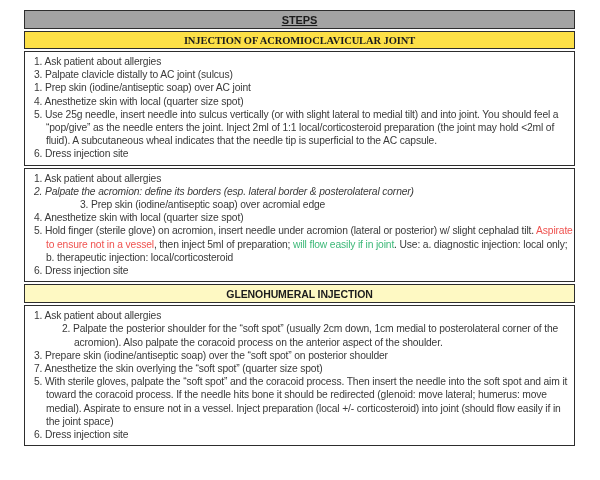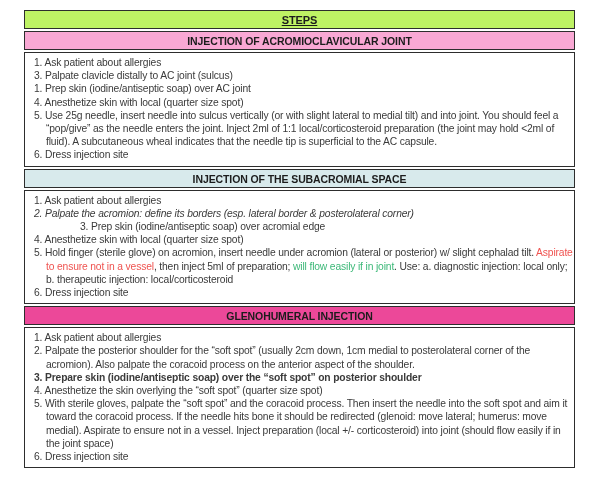--- a/index.html
+++ b/index.html
@@ -55,43 +55,42 @@
     line-height: 13.2px;
     letter-spacing: -0.15px;
     color: #3a3a3a;
   }
 </style>
 </head>
 <body>
 
 <div class="page">
   <div class="steps-table" id="steps-table" style="--border: #2d2d2d;">
-    <div class="row row-title" style="background: #bef264; border-color: rgb(45, 45, 45); text-decoration: underline;">STEPS</div>
+    <div class="row row-title" style="background: #a3a3a3; border-color: rgb(45, 45, 45); text-decoration: underline;">STEPS</div>
 
-  <div class="row row-section-header" style="background: #f9a8d4; border-color: rgb(45, 45, 45);">INJECTION OF ACROMIOCLAVICULAR JOINT</div>
+  <div class="row row-section-header" style="background: #fde047; border-color: rgb(45, 45, 45); font-family: Liberation Serif, serif;">INJECTION OF ACROMIOCLAVICULAR JOINT</div>
       <div class="row row-body" style="border-color: rgb(45, 45, 45);">
         <div class="step" style="color: rgb(58, 58, 58);"><span>1. Ask patient about allergies</span></div>
         <div class="step" style="color: rgb(58, 58, 58);"><span>3. Palpate clavicle distally to AC joint (sulcus)</span></div>
         <div class="step" style="color: rgb(58, 58, 58);"><span>1. Prep skin (iodine/antiseptic soap) over AC joint</span></div>
         <div class="step" style="color: rgb(58, 58, 58);"><span>4. Anesthetize skin with local (quarter size spot)</span></div>
         <div class="step" style="color: rgb(58, 58, 58);"><span>5. Use 25g needle, insert needle into sulcus vertically (or with slight lateral to medial tilt) and into joint. You should feel a “pop/give” as the needle enters the joint. Inject 2ml of 1:1 local/corticosteroid preparation (the joint may hold &lt;2ml of fluid). A subcutaneous wheal indicates that the needle tip is superficial to the AC capsule.</span></div>
         <div class="step" style="color: rgb(58, 58, 58);"><span>6. Dress injection site</span></div>
       </div>
-      <div class="row row-section-header" style="background: rgb(216, 234, 236); border-color: rgb(45, 45, 45);">INJECTION OF THE SUBACROMIAL SPACE</div>
       <div class="row row-body" style="border-color: rgb(45, 45, 45);">
         <div class="step" style="color: rgb(58, 58, 58);"><span>1. Ask patient about allergies</span></div>
         <div class="step" style="color: rgb(58, 58, 58); font-style: italic;"><span>2. Palpate the acromion: define its borders (esp. lateral border &amp; posterolateral corner)</span></div>
         <div class="step" style="color: rgb(58, 58, 58); margin-left: 46px;"><span>3. Prep skin (iodine/antiseptic soap) over acromial edge</span></div>
         <div class="step" style="color: rgb(58, 58, 58);"><span>4. Anesthetize skin with local (quarter size spot)</span></div>
         <div class="step" style="color: rgb(58, 58, 58);"><span>5. Hold finger (sterile glove) on acromion, insert needle under acromion (lateral or posterior) w/ slight cephalad tilt. </span><span style="color: rgb(239, 83, 80);">Aspirate to ensure not in a vessel</span><span>, then inject 5ml of preparation; </span><span style="color: rgb(60, 184, 120);">will flow easily if in joint</span><span>. Use: a. diagnostic injection: local only; b. therapeutic injection: local/corticosteroid</span></div>
         <div class="step" style="color: rgb(58, 58, 58);"><span>6. Dress injection site</span></div>
       </div>
-      <div class="row row-section-header" style="background: #ec4899; border-color: rgb(45, 45, 45);">GLENOHUMERAL INJECTION</div>
+      <div class="row row-section-header" style="background: #fef9c3; border-color: rgb(45, 45, 45);">GLENOHUMERAL INJECTION</div>
       <div class="row row-body" style="border-color: rgb(45, 45, 45);">
         <div class="step" style="color: rgb(58, 58, 58);"><span>1. Ask patient about allergies</span></div>
-        <div class="step" style="color: rgb(58, 58, 58);"><span>2. Palpate the posterior shoulder for the “soft spot” (usually 2cm down, 1cm medial to posterolateral corner of the acromion). Also palpate the coracoid process on the anterior aspect of the shoulder.</span></div>
-        <div class="step" style="color: rgb(58, 58, 58); font-weight: bold;"><span>3. Prepare skin (iodine/antiseptic soap) over the “soft spot” on posterior shoulder</span></div>
-        <div class="step" style="color: rgb(58, 58, 58);"><span>4. Anesthetize the skin overlying the “soft spot” (quarter size spot)</span></div>
+        <div class="step" style="color: rgb(58, 58, 58); margin-left: 28px;"><span>2. Palpate the posterior shoulder for the “soft spot” (usually 2cm down, 1cm medial to posterolateral corner of the acromion). Also palpate the coracoid process on the anterior aspect of the shoulder.</span></div>
+        <div class="step" style="color: rgb(58, 58, 58);"><span>3. Prepare skin (iodine/antiseptic soap) over the “soft spot” on posterior shoulder</span></div>
+        <div class="step" style="color: rgb(58, 58, 58);"><span>7. Anesthetize the skin overlying the “soft spot” (quarter size spot)</span></div>
         <div class="step" style="color: rgb(58, 58, 58);"><span>5. With sterile gloves, palpate the “soft spot” and the coracoid process. Then insert the needle into the soft spot and aim it toward the coracoid process. If the needle hits bone it should be redirected (glenoid: move lateral; humerus: move medial). Aspirate to ensure not in a vessel. Inject preparation (local +/- corticosteroid) into joint (should flow easily if in the joint space)</span></div>
         <div class="step" style="color: rgb(58, 58, 58);"><span>6. Dress injection site</span></div>
       </div>
     </div>
 </div>
 
 </body></html>

